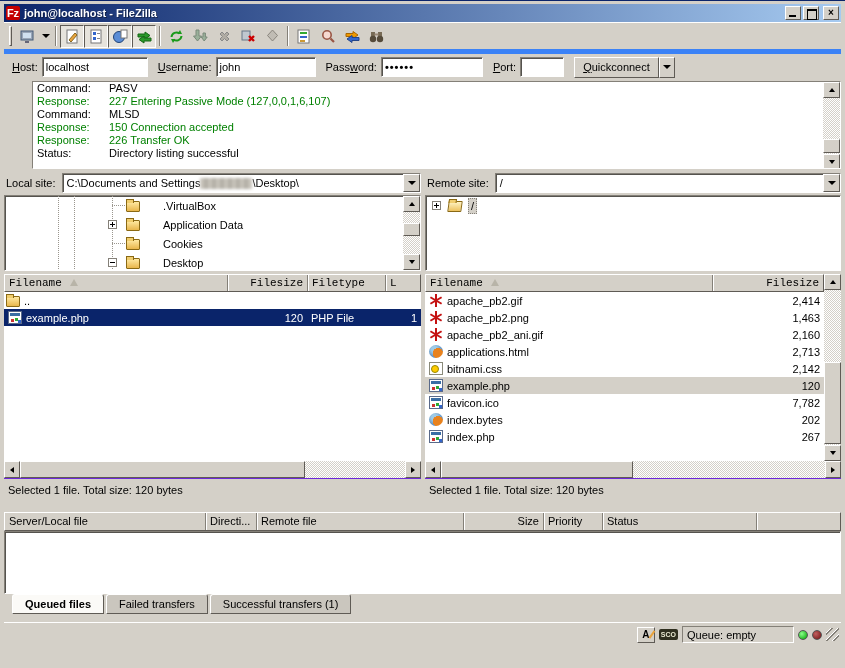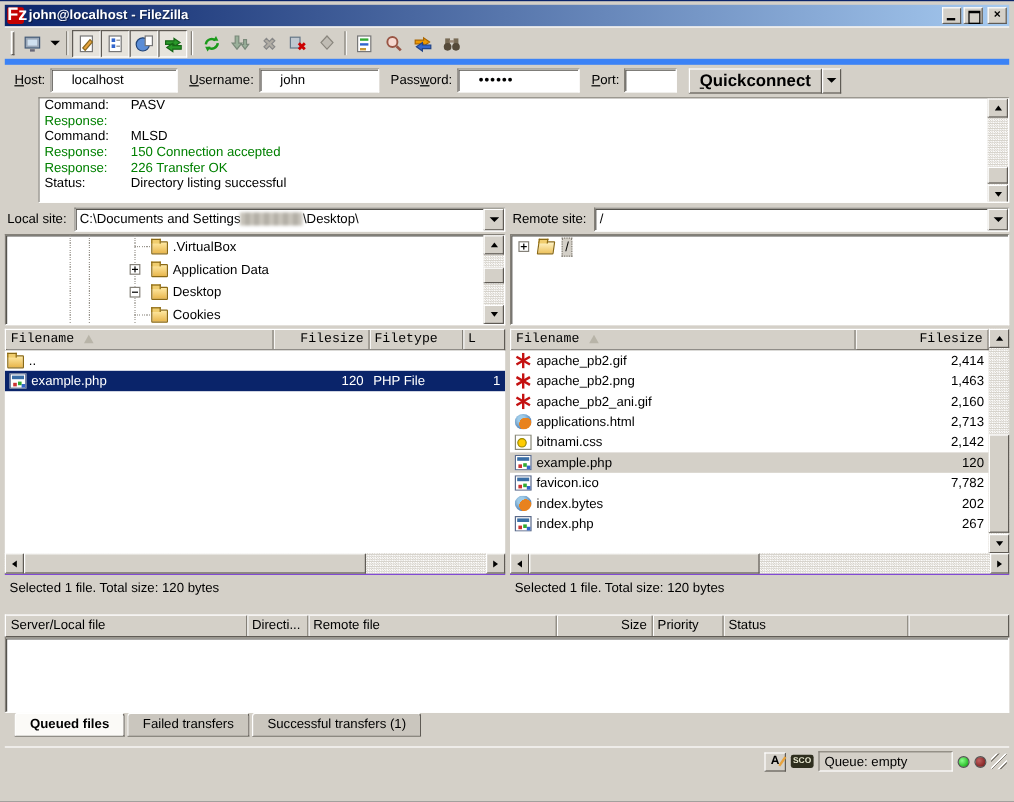--- a/index.html
+++ b/index.html
@@ -10,21 +10,21 @@
          position:relative; border-top:1px solid #0a246a; }
 
   
   .raised  { background:#d4d0c8; border:1px solid; border-color:#fff #5f5b55 #5f5b55 #fff; }
   .sunkflat{ border:1px solid; border-color:#848078 #fff #fff #848078;margin-left:28px; }
 
   
   .titlebar { height:18px; background:linear-gradient(to right,#0a246a,#a6caf0);
               display:flex; align-items:center; padding:0 2px; }
   .fzlogo { width:14px; height:14px; background:#c40000; color:#fff; font-weight:bold;
-            font-size:15px; text-align:center; line-height:14px; border-radius:2px; margin-right:4px; }
+            font-size:11px; text-align:center; line-height:14px; border-radius:2px; margin-right:4px; }
   .titletext { color:#fff; font-weight:bold; font-size:11px; flex:1;
                text-shadow:1px 1px 0 rgba(0,0,0,.4); }
   .winbtns { display:flex; gap:2px; }
   .winbtn { width:16px; height:14px; background:#d4d0c8; border:1px solid;
             border-color:#fff #5f5b55 #5f5b55 #fff; position:relative; }
   .winbtn.close { margin-left:2px; }
   .glyph-min::after { content:""; position:absolute; left:3px; bottom:2px; width:7px; height:2px; background:#000; }
   .glyph-max::after { content:""; position:absolute; left:3px; top:2px; width:8px; height:8px;
                       border:1px solid #000; border-top-width:2px; }
   .glyph-close { font-size:10px; font-weight:bold; text-align:center; line-height:12px; }
@@ -42,22 +42,22 @@
   .tbtn svg { width:17px; height:17px; }
   .tbtn.toggled { background:#e6e3dc; border:1px solid; border-color:#5f5b55 #fff #fff #5f5b55; }
   .dropbtn-sm { width:13px; height:23px; display:flex; align-items:center; justify-content:center; }
   .tri-down { width:0; height:0; border-left:4px solid transparent; border-right:4px solid transparent;
               border-top:4px solid #000; }
 
   
   .qcbar { height:31px; display:flex; align-items:center; border-top:5px solid #3b82f6; padding-left:8px; }
   .qcbar label { margin-right:4px; }
   .txt { height:20px; background:#fff; border:1px solid; border-color:#848078 #fff #fff #848078;
-         box-shadow:inset 1px 1px 0 #55534e; padding:3px 3px 0 17px; }
-  .qcbtn { height:21px; padding:0 8px; font-size:14px; display:flex; align-items:center;font-weight:bold; }
+         box-shadow:inset 1px 1px 0 #55534e; padding:3px 3px 0 3px; }
+  .qcbtn { height:21px; padding:0 8px; font-size:11px; display:flex; align-items:center; }
   .combo-drop { width:16px; height:21px; display:flex; align-items:center; justify-content:center; }
 
   
   .logbox { margin-top:1px; height:88px; background:#fff; position:relative; overflow:hidden; }
   .logline { display:flex; line-height:13px; padding-left:4px; }
   .logline .ll { width:72px; }
   .c-resp { color:#008000; }
   .logscroll { position:absolute; top:0; right:0; width:17px; height:88px; background:
                repeating-conic-gradient(#fff 0% 25%, #d4d0c8 0% 50%) 0 0/2px 2px; }
 
@@ -86,21 +86,21 @@
               background:repeating-linear-gradient(90deg,#c7c3ba 0 4px,#b3afa6 4px 8px); filter:blur(1.5px); }
 
   .treebox { margin-top:2px; height:76px; background:#fff; position:relative; overflow:hidden;
              border:1px solid; border-color:#848078 #fff #fff #848078; box-shadow:inset 1px 1px 0 #55534e; }
   .treerow { height:19px; position:relative; display:flex; align-items:center; }
   .dot-v { position:absolute; width:1px; background-image:repeating-linear-gradient(to bottom,#9a968e 0 1px,transparent 1px 2px); }
   .dot-h { position:absolute; height:1px; background-image:repeating-linear-gradient(to right,#9a968e 0 1px,transparent 1px 2px); }
   .exp { width:9px; height:9px; background:#fff; border:1px solid #848078; position:absolute; top:5px; }
   .exp::before { content:""; position:absolute; left:1px; top:3px; width:5px; height:1px; background:#000; }
   .exp.plus::after { content:""; position:absolute; left:3px; top:1px; width:1px; height:5px; background:#000; }
-  .tlabel { position:absolute; left:137px; white-space:nowrap; padding:1px 2px; }
+  .tlabel { position:absolute; left:156px; white-space:nowrap; padding:1px 2px; }
   .tlabel.sel { background:#d4d0c8; border:1px dotted #848078; }
 
   
   .fi { display:inline-block; width:14px; height:13px; position:relative; margin-right:4px; vertical-align:-2px; flex:none; }
   [data-icon="folder-icon"] { background:linear-gradient(#ffe9a2,#e8b64c); border:1px solid #8a6914;
       border-radius:1px; margin-top:2px; height:11px; }
   [data-icon="folder-icon"]::before { content:""; position:absolute; top:-3px; left:-1px; width:6px; height:3px;
       background:#f0cd6e; border:1px solid #8a6914; border-bottom:none; }
   [data-icon="folder-open-icon"] { background:linear-gradient(#fff3c4,#edc25e); border:1px solid #8a6914;
       border-radius:1px; margin-top:2px; height:11px; transform:skewX(-8deg); }
@@ -306,20 +306,21 @@
       </div>
   </div>
 
   <div class="logbox sunkflat">
     <div class="logline">
         <span class="ll">Command:</span>
         <span>PASV</span>
       </div>
     <div class="logline c-resp">
         <span class="ll">Response:</span>
+        <span>227 Entering Passive Mode (127,0,0,1,6,107)</span>
       </div>
     <div class="logline">
         <span class="ll">Command:</span>
         <span>MLSD</span>
       </div>
     <div class="logline c-resp">
         <span class="ll">Response:</span>
         <span>150 Connection accepted</span>
       </div>
     <div class="logline c-resp">
@@ -361,28 +362,28 @@
           <div class="dot-h" style="left:107px; top:9px; width:14px;"></div>
           <span class="fi" data-icon="folder-icon" style="position:absolute; left:121px;"></span>
           <span class="tlabel">.VirtualBox</span>
         </div>
         <div class="treerow">
           <div class="exp plus" style="left:103px;"></div>
           <span class="fi" data-icon="folder-icon" style="position:absolute; left:121px;"></span>
           <span class="tlabel">Application Data</span>
         </div>
         <div class="treerow">
+          <div class="dot-h" style="left:107px; top:9px; width:14px;"></div>
+          <span class="fi" data-icon="folder-icon" style="position:absolute; left:121px;"></span>
+          <span class="tlabel">Cookies</span>
+        </div>
+        <div class="treerow">
           <div class="exp" style="left:103px;"></div>
           <span class="fi" data-icon="folder-icon" style="position:absolute; left:121px;"></span>
           <span class="tlabel">Desktop</span>
-        </div>
-        <div class="treerow">
-          <div class="dot-h" style="left:107px; top:9px; width:14px;"></div>
-          <span class="fi" data-icon="folder-icon" style="position:absolute; left:121px;"></span>
-          <span class="tlabel">Cookies</span>
         </div>
         <div style="position:absolute; right:0; top:0; width:17px; height:74px;" class="sb-track">
           <div class="sbtn" style="top:0; right:0;">
               <div class="tri-u"></div>
             </div>
           <div class="sthumb" style="top:27px; right:0; width:17px; height:13px;"></div>
           <div class="sbtn" style="bottom:0; right:0;">
               <div class="tri-d"></div>
             </div>
         </div>

